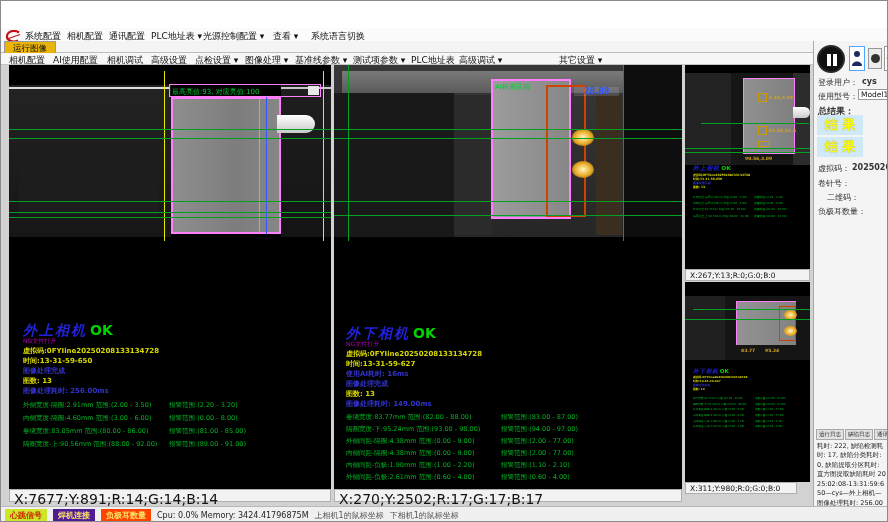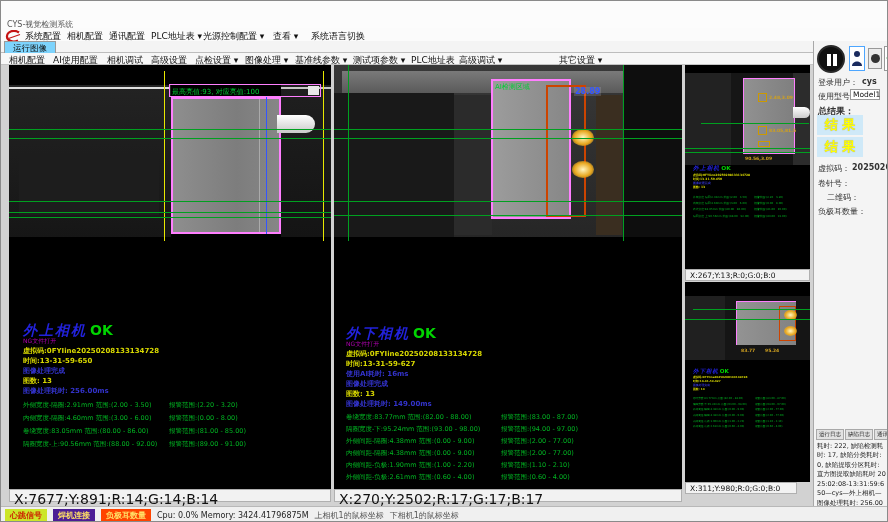--- a/index.html
+++ b/index.html
@@ -23,42 +23,39 @@
 .tbitem{cursor:default}
 .minitext{transform-origin:0 0}
 .rlabel{font-size:8px;color:#333;white-space:nowrap}
 .logtab{font-size:5.5px;background:#e2e2e2;border:1px solid #a8a8a8;padding:1px 2px;color:#222;white-space:nowrap}
 </style>
 </head>
 <body>
 
 <div id="root">
 
-  <div class="abs" style="left:0;top:0;width:888px;height:28px;background:#fcfcfc">
-    <span class="abs nw" style="left:6px;top:18px;font-size:8px;color:#555">CYS-视觉检测系统</span>
-  </div>
 
   <div class="abs" style="left:0;top:27px;width:888px;height:13px;background:#fbfbfb">
     <span class="abs" style="left:4px;top:0px">
       <svg width="17" height="13" viewBox="0 0 17 13">
           <path d="M14 2.5 C9 -1 2.5 1.5 2 6 c-0.5 4.5 6 7 11 4.5" stroke="#c41212" stroke-width="2.2" fill="none"></path>
           <path d="M3.5 8.5 L15 4.5" stroke="#c41212" stroke-width="1.1"></path>
         </svg>
     </span>
     <span class="abs nw menuitem" style="left:24px;top:2px;font-size:9px;color:#111">系统配置</span>
     <span class="abs nw menuitem" style="left:66px;top:2px;font-size:9px;color:#111">相机配置</span>
     <span class="abs nw menuitem" style="left:108px;top:2px;font-size:9px;color:#111">通讯配置</span>
     <span class="abs nw menuitem" style="left:150px;top:2px;font-size:9px;color:#111">PLC地址表 ▾</span>
     <span class="abs nw menuitem" style="left:202px;top:2px;font-size:9px;color:#111">光源控制配置 ▾</span>
     <span class="abs nw menuitem" style="left:272px;top:2px;font-size:9px;color:#111">查看 ▾</span>
     <span class="abs nw menuitem" style="left:310px;top:2px;font-size:9px;color:#111">系统语言切换</span>
   </div>
 
   <div class="abs" style="left:0;top:40px;width:888px;height:12px;background:#f4f4f4;border-bottom:1px solid #bdbdbd">
-    <span class="abs nw" style="left:3px;top:0;height:12px;padding:1px 8px;font-size:8.5px;color:#111;background:#7dd3fc;border:1px solid #9a9a9a;border-bottom:none">运行图像</span>
+    <span class="abs nw" style="left:3px;top:0;height:12px;padding:1px 8px;font-size:8.5px;color:#111;background:#eab308;border:1px solid #9a9a9a;border-bottom:none">运行图像</span>
   </div>
 
   <div class="abs" style="left:0;top:52px;width:888px;height:12px;background:#f7f7f7;border-bottom:1px solid #c4c4c4">
     <span class="abs nw tbitem" style="left:8px;top:1px;font-size:9px;color:#111">相机配置</span>
     <span class="abs nw tbitem" style="left:52px;top:1px;font-size:9px;color:#111">AI使用配置</span>
     <span class="abs nw tbitem" style="left:106px;top:1px;font-size:9px;color:#111">相机调试</span>
     <span class="abs nw tbitem" style="left:150px;top:1px;font-size:9px;color:#111">高级设置</span>
     <span class="abs nw tbitem" style="left:194px;top:1px;font-size:9px;color:#111">点检设置 ▾</span>
     <span class="abs nw tbitem" style="left:244px;top:1px;font-size:9px;color:#111">图像处理 ▾</span>
     <span class="abs nw tbitem" style="left:294px;top:1px;font-size:9px;color:#111">基准线参数 ▾</span>
@@ -126,21 +123,21 @@
     <div class="abs" style="left:8px;top:6px;width:284px;height:22px;background:linear-gradient(#7a7a7a,#5a5a5a)"></div>
     <div class="abs" style="left:0;top:28px;width:120px;height:144px;background:#191919"></div>
     <div class="abs" style="left:120px;top:30px;width:38px;height:140px;background:#2b2b2b"></div>
     <div class="abs" style="left:290px;top:0;width:58px;height:172px;background:#0e0e0e"></div>
     <div class="abs" style="left:262px;top:30px;width:26px;height:140px;background:#3a2e20"></div>
 
     <div class="abs" style="left:157px;top:14px;width:80px;height:140px;background:linear-gradient(90deg,#9c9c9c,#878787);border:2px solid #ff7fff"></div>
     <span class="abs nw" style="left:161px;top:17px;font-size:7px;color:#00cc33">AI检测区域</span>
 
     <div class="abs" style="left:212px;top:20px;width:40px;height:132px;border:2px solid #cc4400"></div>
-    <span class="abs nw" style="left:240px;top:22px;font-size:8px;font-weight:bold;color:#3355ff;background:rgba(230,230,255,.15);padding:0 1px">28.89</span>
+    <span class="abs nw" style="left:240px;top:22px;font-size:8px;font-weight:bold;color:#3355ff;background:rgba(230,230,255,.15);padding:0 10px">28.89</span>
 
     <div class="abs" style="left:238px;top:64px;width:22px;height:17px;border-radius:50%;background:radial-gradient(#fff6c0,#e8a820 55%,rgba(0,0,0,0))"></div>
     <div class="abs" style="left:238px;top:96px;width:22px;height:17px;border-radius:50%;background:radial-gradient(#fff6c0,#e8a820 55%,rgba(0,0,0,0))"></div>
 
     <div class="abs gl" style="left:0;top:64px;width:348px"></div>
     <div class="abs gl" style="left:0;top:73px;width:348px"></div>
     <div class="abs gl" style="left:0;top:136px;width:348px"></div>
     <div class="abs gl" style="left:0;top:150px;width:348px"></div>
     <div class="abs" style="left:14px;top:0;width:1px;height:176px;background:#00a020"></div>
     <div class="abs" style="left:289px;top:0;width:1px;height:176px;background:#00a020"></div>
@@ -263,21 +260,21 @@
       <svg class="abs" style="left:1px;top:2px" width="12" height="19" viewBox="0 0 12 19">
           <rect x="2" y="1" width="8" height="16" fill="#8a5a2a" stroke="#5a3a18"></rect>
           <circle cx="8" cy="9" r="1" fill="#f0d060"></circle>
           <path d="M0 9 L5 6 V12 Z" fill="#1a8a1a"></path>
         </svg>
     </div>
 
     <span class="abs rlabel" style="left:4px;top:36px">登录用户：</span>
     <span class="abs rlabel" style="left:48px;top:36px;font-weight:bold">cys</span>
     <span class="abs rlabel" style="left:4px;top:50px">使用型号：</span>
-    <span class="abs" style="left:36px;top:48px;width:30px;height:11px;background:#fff;border:1px solid #999;font-size:7.5px;color:#111;padding:0 2px;white-space:nowrap">Model1</span>
+    <span class="abs" style="left:44px;top:48px;width:30px;height:11px;background:#fff;border:1px solid #999;font-size:7.5px;color:#111;padding:0 2px;white-space:nowrap">Model1</span>
     <span class="abs rlabel" style="left:4px;top:64px;font-size:9px;font-weight:bold">总结果：</span>
 
     <div class="abs" style="left:3px;top:74px;width:46px;height:20px;background:#cfe9f8;text-align:center;line-height:20px;font-size:13px;font-weight:bold;color:#ffff00;text-shadow:0 0 1px #888">结 果</div>
     <div class="abs" style="left:3px;top:96px;width:46px;height:20px;background:#cfe9f8;text-align:center;line-height:20px;font-size:13px;font-weight:bold;color:#ffff00;text-shadow:0 0 1px #888">结 果</div>
 
     <span class="abs rlabel" style="left:4px;top:122px">虚拟码：</span>
     <span class="abs rlabel" style="left:38px;top:122px;font-weight:bold">20250208</span>
     <span class="abs rlabel" style="left:4px;top:137px">卷针号：</span>
     <span class="abs rlabel" style="left:13px;top:151px">二维码：</span>
     <span class="abs rlabel" style="left:4px;top:165px">负极耳数量：</span>

